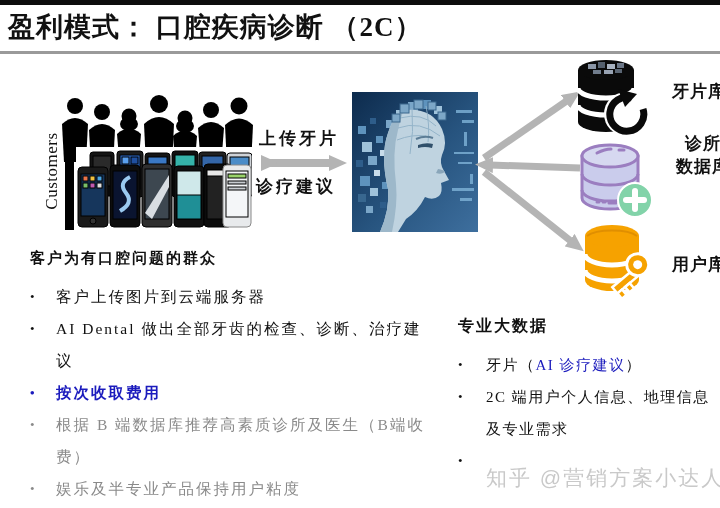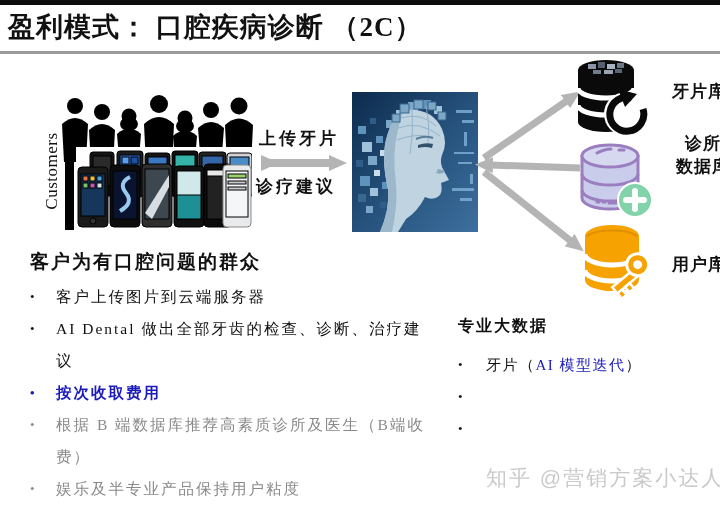--- a/index.html
+++ b/index.html
@@ -18,21 +18,21 @@
   .arrowlabel{font-size:17px;font-weight:bold;letter-spacing:3px;white-space:nowrap;}
   .lbl-up{left:259px;top:127px;}
   .lbl-dn{left:256px;top:175px;}
 
   .dblabel{font-size:17px;font-weight:bold;letter-spacing:1px;white-space:nowrap;}
   .db1l{left:672px;top:80px;}
   .db2l{left:668px;top:132px;width:70px;text-align:center;line-height:23px;}
   .db3l{left:672px;top:253px;}
 
   
-  .heading{font-size:19px;font-weight:bold;letter-spacing:2px;white-space:nowrap;}
+  .heading{font-size:15px;font-weight:bold;letter-spacing:2px;white-space:nowrap;}
   .lh{left:30px;top:249px;}
   .rh{left:458px;top:316px;font-size:16px;}
 
   .blist{line-height:32px;}
   .llist{left:30px;top:281px;width:400px;font-size:15.5px;letter-spacing:2px;}
   .rlist{left:458px;top:349px;width:256px;font-size:15px;letter-spacing:1.5px;}
   .bul{display:flex;}
   .bul .dot{flex:0 0 26px;font-size:13px;}
   .rlist .bul .dot{flex:0 0 28px;}
   .bul .txt{flex:1 1 auto;}
@@ -301,24 +301,25 @@
     <div class="bul gray">
       <span class="dot">•</span>
       <span class="txt">娱乐及半专业产品保持用户粘度</span>
     </div>
   </div>
 
   <div class="abs heading rh">专业大数据</div>
   <div class="abs blist rlist">
     <div class="bul">
       <span class="dot">•</span>
-      <span class="txt"><span>牙片（</span><span class="hl">AI 模型迭代</span><span>）</span></span>
-    </div>
-    <div class="bul">
-      <span class="dot">•</span>
+      <span class="txt"><span>牙片（</span><span class="hl">AI 诊疗建议</span><span>）</span></span>
+    </div>
+    <div class="bul">
+      <span class="dot">•</span>
+      <span class="txt">2C 端用户个人信息、地理信息及专业需求</span>
     </div>
     <div class="bul">
       <span class="dot">•</span>
     </div>
   </div>
 
   <div class="abs watermark">知乎 @营销方案小达人</div>
 
 </div>
 

